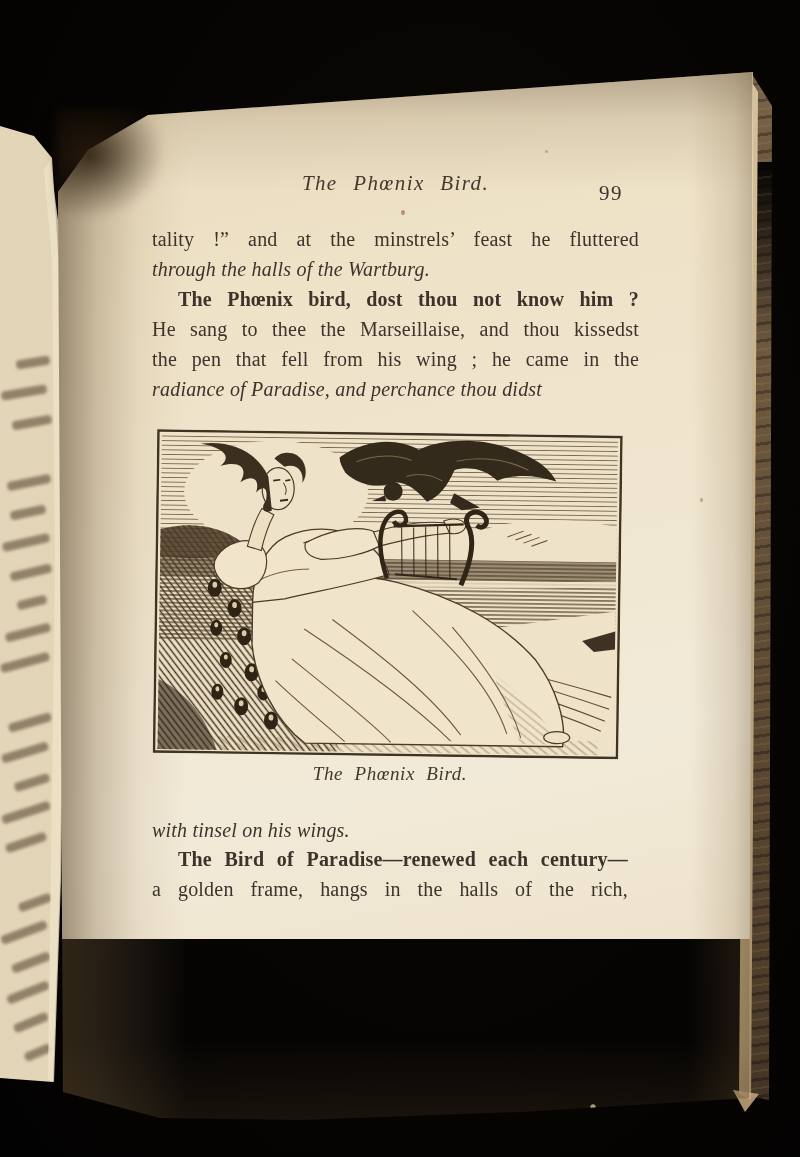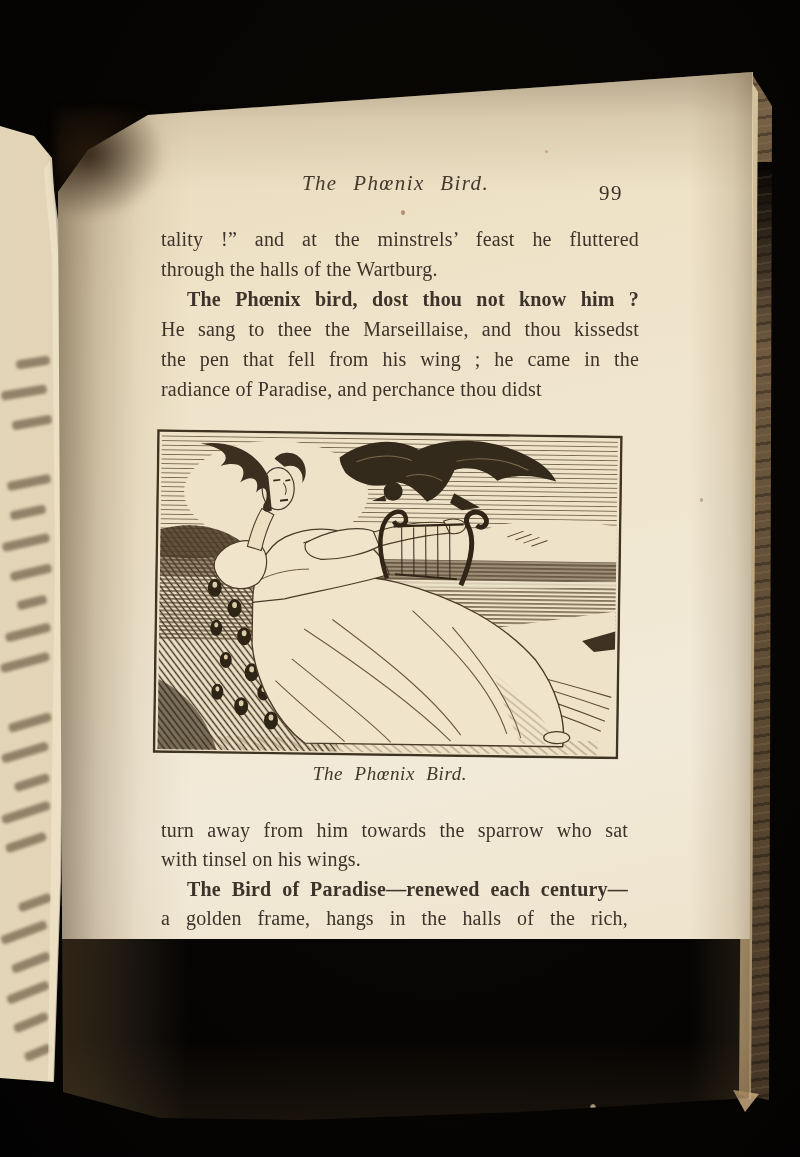--- a/index.html
+++ b/index.html
@@ -51,22 +51,22 @@
 
   
   .ink{color:#3d332a;}
   .running-header{position:absolute;left:152px;top:171px;width:487px;text-align:center;
     font-style:italic;font-size:21px;letter-spacing:1.4px;word-spacing:9px;color:#453a2e;}
   .page-number{position:absolute;left:586px;top:174px;width:50px;font-size:21px;letter-spacing:1.5px;text-align:center;margin-top:7px;}
 
   .textblock{position:absolute;font-size:20px;line-height:30px;letter-spacing:.2px;}
   .tb1{left:152px;top:224px;width:487px;}
   .tb2{left:152px;top:816px;width:476px;line-height:29.4px;}
-  .tl{text-align:justify;text-align-last:justify;white-space:normal;margin-left:9px;}
-  .tl.end{text-align:left;text-align-last:left;}
+  .tl{text-align:justify;text-align-last:justify;white-space:normal;}
+  .tl.end{text-align:left;text-align-last:left;font-style:italic;}
   .tl.indent{padding-left:26px;font-weight:bold;}
   .it{}
 
   
   .illustration{position:absolute;left:157px;top:429px;width:466px;height:324px;
     transform:rotate(0.8deg);transform-origin:left top;}
   .illustration svg{display:block;width:100%;height:100%;}
   .caption{position:absolute;left:157px;top:763px;width:466px;text-align:center;
     font-style:italic;font-size:19px;word-spacing:6px;letter-spacing:.6px;color:#43382d;}
 </style>
@@ -255,21 +255,20 @@
             <path d="M200,30 C220,22 240,22 255,28" stroke="#7c684a" fill="none"></path>
             <path d="M300,28 C325,22 352,26 372,36" stroke="#7c684a" fill="none"></path>
             <path d="M250,44 C262,40 276,42 286,48" stroke="#7c684a" fill="none"></path>
           </g>
         </g>
       </svg>
     </div>
     <div class="caption">The Phœnix Bird.</div>
 
     <div class="textblock tb2 ink">
-      <div class="tl">turn away from him towards the sparrow who sat</div>
       <div class="tl end">with tinsel on his wings.</div>
       <div class="tl indent">The Bird of Paradise—renewed each century—</div>
       <div class="tl">a golden frame, hangs in the halls of the rich,</div>
     </div>
 
     <div class="speck" style="left:401px;top:210px;width:4px;height:5px;background:#a06a55;opacity:.7;"></div>
     <div class="speck" style="left:545px;top:150px;width:3px;height:3px;background:#b08a60;opacity:.6;"></div>
     <div class="speck" style="left:590px;top:1104px;width:6px;height:6px;background:#d8cdb4;border:1px solid #9c8c6e;opacity:.8;"></div>
     <div class="speck" style="left:700px;top:498px;width:3px;height:4px;background:#8a6a4a;opacity:.5;"></div>
   </div>

